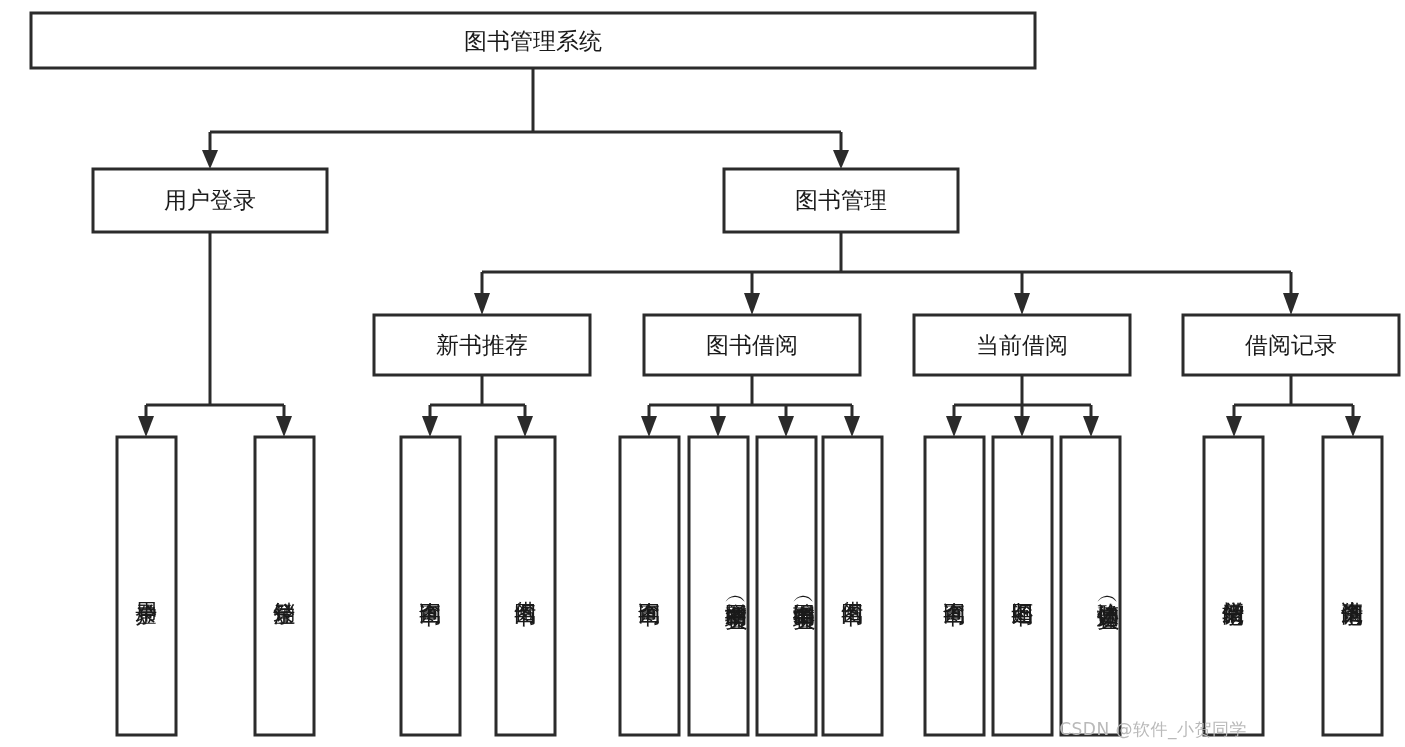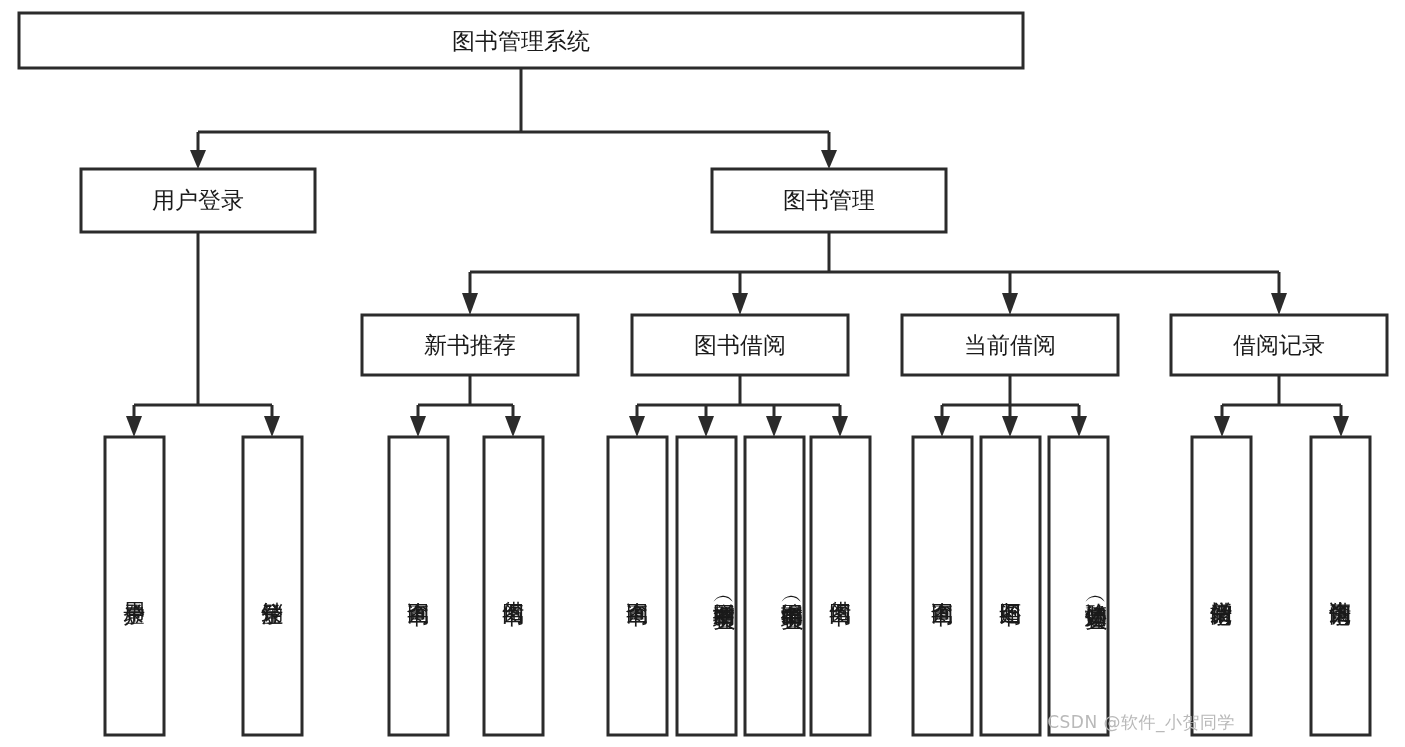--- a/index.html
+++ b/index.html
@@ -12,20 +12,21 @@
     width: 1405px;
     height: 747px;
     font-family: "DejaVu Sans", "Liberation Sans", sans-serif;
     overflow: hidden;
   }
   #diagram-root {
     position: relative;
     width: 1249px;
     height: 747px;
     background: #ffffff;
+    margin-left: 12px;
   }
   svg.diagram-canvas {
     position: absolute;
     top: 0;
     left: 0;
     width: 1405px;
     height: 747px;
     display: block;
   }
   .node-rect {
@@ -62,21 +63,21 @@
     color: #1a1a1a;
     writing-mode: vertical-rl;
     text-orientation: upright;
     letter-spacing: 1px;
     pointer-events: none;
     user-select: none;
   }
   .watermark {
     position: absolute;
     right: 14px;
-    bottom: 13px;
+    bottom: 6px;
     font-family: "DejaVu Sans", "Liberation Sans", sans-serif;
     font-size: 17px;
     color: #b9b9b9;
     letter-spacing: 0.5px;
     white-space: nowrap;
   }
 </style>
 </head>
 <body>
 

